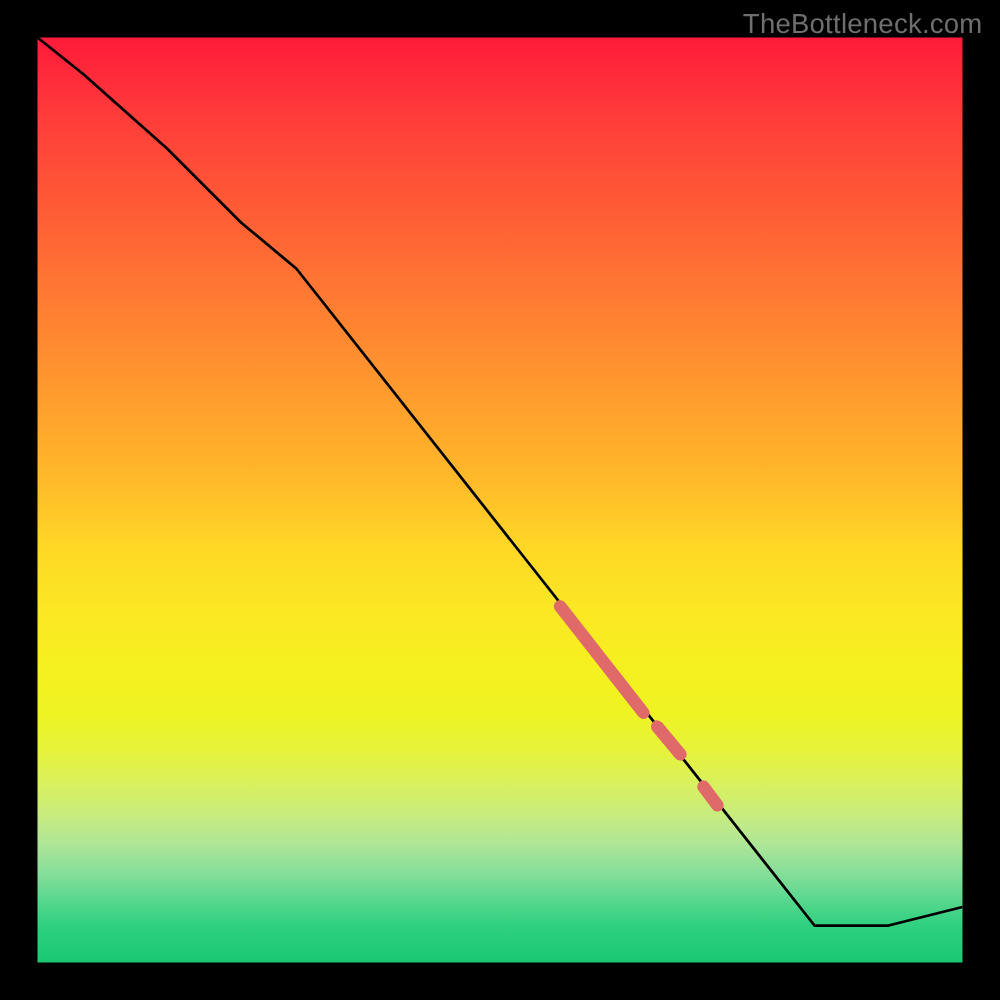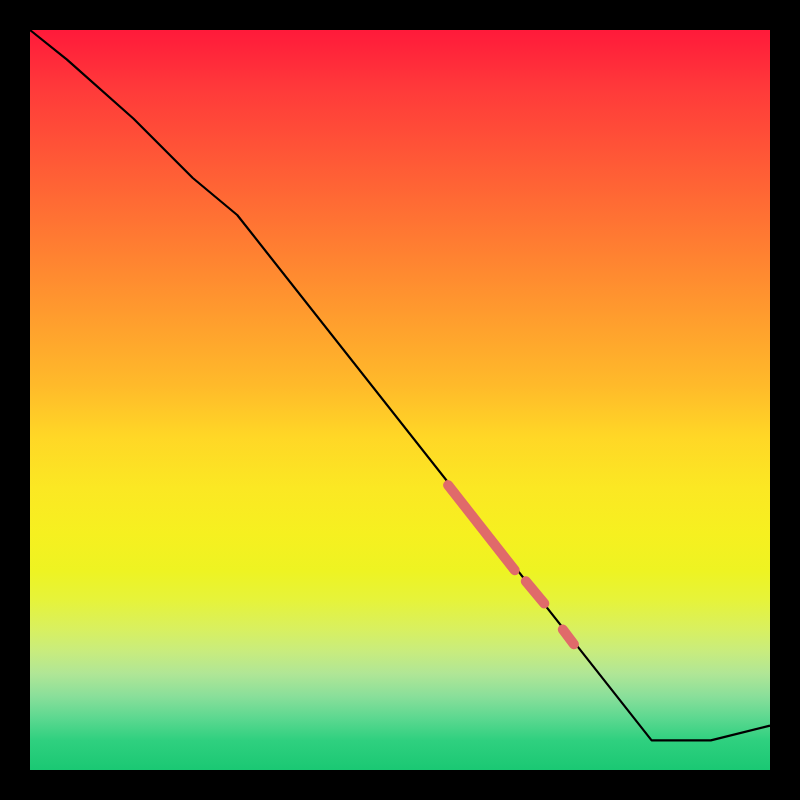--- a/index.html
+++ b/index.html
@@ -63,20 +63,21 @@
     height: 740px;
     overflow: visible;
   }
   .curve   { fill: none; stroke: #000; stroke-width: 2.2; stroke-linejoin: round; }
   .markers { fill: none; stroke: #e06a6a; stroke-width: 10; stroke-linecap: round; }
 </style>
 </head>
 <body>
 
 <div class="stage">
+  <div class="watermark">TheBottleneck.com</div>
 
   <div class="plot-area">
     <svg class="overlay" viewBox="0 0 740 740">
       <path id="curve-path" class="curve" d="M0.0 0.0 L37.0 29.6 L103.6 88.8 L162.8 148.0 L207.2 185.0 L621.6 710.4 L680.8 710.4 L740.0 695.6"></path>
       <path id="markers-path" class="markers" d="M418.1 455.1 L484.7 540.2 M495.8 551.3 L514.3 573.5 M532.8 599.4 L543.9 614.2"></path>
     </svg>
   </div>
 </div>
 
 </body></html>

